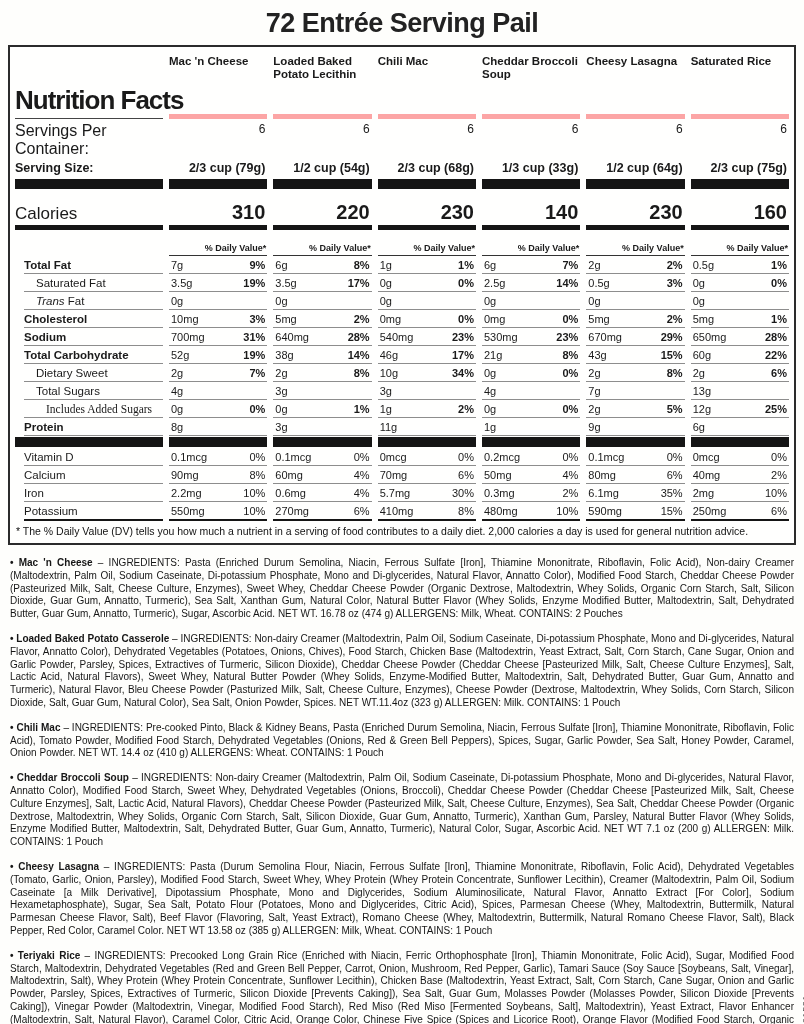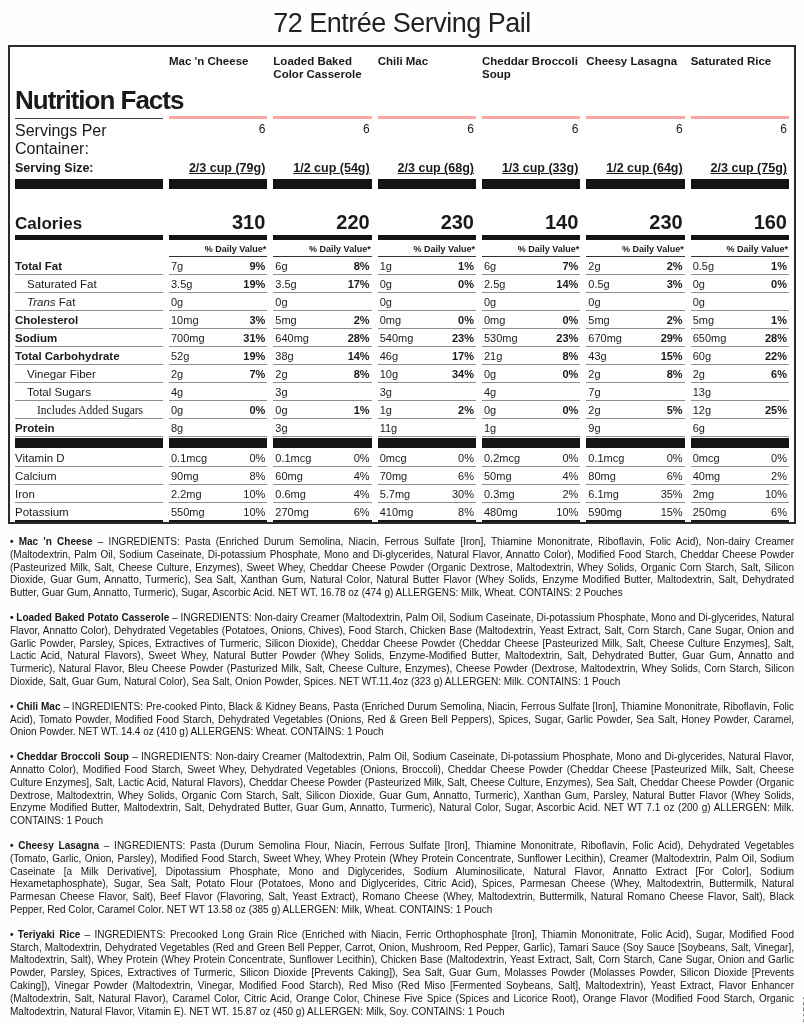--- a/index.html
+++ b/index.html
@@ -1,41 +1,41 @@
 <!DOCTYPE html>
 <html><head>
 <meta charset="utf-8">
 <style>
   html,body{margin:0;padding:0;background:#e8e8e6;}
   .page{position:relative;width:804px;height:1024px;background:#fefefc;color:#1a1a1a;
         font-family:"Liberation Sans","DejaVu Sans",sans-serif;overflow:hidden;}
-  .page-title{text-align:center;font-size:27px;font-weight:normal;letter-spacing:-0.5px;
+  .page-title{text-align:center;font-size:27px;font-weight:bold;letter-spacing:-0.5px;
               margin:8px 0 6px 0;color:#222;}
   
   .nf-table{margin:0 8px;border:2px solid #2b2b2b;background:#fffffe;}
   .row{display:grid;grid-template-columns:148px repeat(6,1fr);column-gap:6px;padding:0 5px;}
   .hcell{font-weight:bold;font-size:11.5px;line-height:1.15;padding-top:8px;
-         border-bottom:3px solid #fca5a5;}
+         border-bottom:5px solid #fca5a5;}
   .hrow{min-height:72px;}
   .nf-title{font-size:26px;font-weight:bold;letter-spacing:-1px;align-self:end;
             border-bottom:1px solid #444;padding-bottom:2px;white-space:nowrap;}
   .srow .cell{display:flex;justify-content:flex-end;font-size:12px;padding:3px 2px 1px;}
   .srow .lab{font-size:16px;padding:3px 0 1px;}
-  .ssrow .cell{display:flex;justify-content:flex-end;font-weight:bold;font-size:12.5px;padding:2px 2px 3px;text-decoration:underline;}
+  .ssrow .cell{display:flex;justify-content:flex-end;font-weight:bold;font-size:12.5px;padding:2px 2px 3px;}
   .ssrow .lab{font-weight:bold;font-size:12.5px;padding:2px 0 1px;}
   .barrow{margin:1px 0;}
   .bar{height:10px;background:#151515;}
   .calrow{align-items:end;padding-bottom:1px;}
-  .calrow .lab{font-size:17px;font-weight:bold;padding:24px 0 1px;}
+  .calrow .lab{font-size:17px;font-weight:normal;padding:14px 0 1px;}
   .calrow .cell{display:flex;justify-content:flex-end;font-size:20px;font-weight:bold;line-height:1;padding:4px 2px 3px;}
   .calrow > *{border-bottom:5px solid #151515;}
   .dvrow .cell{display:flex;justify-content:flex-end;font-size:9px;font-weight:bold;
-               padding:3px 1px 2px;border-bottom:1.5px solid #333;}
+               padding:12px 1px 2px;border-bottom:1.5px solid #333;}
   .nrow .lab,.nrow .cell{border-bottom:1px solid #8d8d8d;}
-  .nrow .lab{font-size:11.5px;padding:3px 0 2px;}
+  .nrow .lab{font-size:11.5px;padding:3px 0 2px;margin-left:9px;}
   .nrow .lab.b{font-weight:bold;}
   .nrow .lab.i1{padding-left:12px;}
   .nrow .lab.i2{padding-left:22px;font-family:Liberation Serif, serif;}
   .nrow .cell{display:flex;justify-content:space-between;align-items:flex-end;
               font-size:11px;padding:3px 2px 2px 2px;}
   .nrow .pct{font-weight:bold;}
   .vrow .pct{font-weight:normal;}
   .lastv .lab,.lastv .cell{border-bottom:2.5px solid #151515;}
   .footnote{font-size:10.5px;padding:4px 6px 6px;color:#111;}
   
@@ -49,21 +49,21 @@
 </head>
 <body>
 
 <div class="page">
   <div class="page-title">72 Entrée Serving Pail</div>
 
   <div class="nf-table">
     <div class="row hrow" id="header-row">
       <div class="nf-title">Nutrition Facts</div>
     <div class="hcell">Mac 'n Cheese</div>
-        <div class="hcell">Loaded Baked Color Casserole</div>
+        <div class="hcell">Loaded Baked Potato Lecithin</div>
         <div class="hcell">Chili Mac</div>
         <div class="hcell">Cheddar Broccoli Soup</div>
         <div class="hcell">Cheesy Lasagna</div>
         <div class="hcell">Saturated Rice</div>
       </div>
     <div class="row srow" id="servings-row">
       <div class="lab">Servings Per Container:</div>
     <div class="cell">6</div>
         <div class="cell">6</div>
         <div class="cell">6</div>
@@ -264,21 +264,21 @@
           <div class="cell">
             <span class="amt">43g</span>
             <span class="pct">15%</span>
           </div>
           <div class="cell">
             <span class="amt">60g</span>
             <span class="pct">22%</span>
           </div>
         </div>
         <div class="row nrow">
-          <div class="lab i1">Vinegar Fiber</div>
+          <div class="lab i1">Dietary Sweet</div>
           <div class="cell">
             <span class="amt">2g</span>
             <span class="pct">7%</span>
           </div>
           <div class="cell">
             <span class="amt">2g</span>
             <span class="pct">8%</span>
           </div>
           <div class="cell">
             <span class="amt">10g</span>
@@ -491,20 +491,21 @@
           <div class="cell">
             <span class="amt">590mg</span>
             <span class="pct">15%</span>
           </div>
           <div class="cell">
             <span class="amt">250mg</span>
             <span class="pct">6%</span>
           </div>
         </div>
       </div>
+    <div class="footnote">* The % Daily Value (DV) tells you how much a nutrient in a serving of food contributes to a daily diet. 2,000 calories a day is used for general nutrition advice.</div>
   </div>
 
   <div class="ingredients" id="ingredients">
       <p class="ing"><b>• Mac 'n Cheese</b> – INGREDIENTS: Pasta (Enriched Durum Semolina, Niacin, Ferrous Sulfate [Iron], Thiamine Mononitrate, Riboflavin, Folic Acid), Non-dairy Creamer (Maltodextrin, Palm Oil, Sodium Caseinate, Di-potassium Phosphate, Mono and Di-glycerides, Natural Flavor, Annatto Color), Modified Food Starch, Cheddar Cheese Powder (Pasteurized Milk, Salt, Cheese Culture, Enzymes), Sweet Whey, Cheddar Cheese Powder (Organic Dextrose, Maltodextrin, Whey Solids, Organic Corn Starch, Salt, Silicon Dioxide, Guar Gum, Annatto, Turmeric), Sea Salt, Xanthan Gum, Natural Color, Natural Butter Flavor (Whey Solids, Enzyme Modified Butter, Maltodextrin, Salt, Dehydrated Butter, Guar Gum, Annatto, Turmeric), Sugar, Ascorbic Acid. NET WT. 16.78 oz (474 g) ALLERGENS:  Milk, Wheat. CONTAINS: 2 Pouches</p>
       <p class="ing"><b>• Loaded Baked Potato Casserole</b> – INGREDIENTS: Non-dairy Creamer (Maltodextrin, Palm Oil, Sodium Caseinate, Di-potassium Phosphate, Mono and Di-glycerides, Natural Flavor, Annatto Color), Dehydrated Vegetables (Potatoes, Onions, Chives), Food Starch, Chicken Base (Maltodextrin, Yeast Extract, Salt, Corn Starch, Cane Sugar, Onion and Garlic Powder, Parsley, Spices, Extractives of Turmeric, Silicon Dioxide), Cheddar Cheese Powder (Cheddar Cheese [Pasteurized Milk, Salt, Cheese Culture Enzymes], Salt, Lactic Acid, Natural Flavors), Sweet Whey, Natural Butter Powder (Whey Solids, Enzyme-Modified Butter, Maltodextrin, Salt, Dehydrated Butter, Guar Gum, Annatto and Turmeric), Natural Flavor, Bleu Cheese Powder (Pasturized Milk, Salt, Cheese Culture, Enzymes), Cheese Powder (Dextrose, Maltodextrin, Whey Solids, Corn Starch, Silicon Dioxide, Salt, Guar Gum, Natural Color), Sea Salt, Onion Powder, Spices.  NET WT.11.4oz (323 g) ALLERGEN: Milk. CONTAINS: 1 Pouch</p>
       <p class="ing"><b>• Chili Mac</b> – INGREDIENTS: Pre-cooked Pinto, Black &amp; Kidney Beans, Pasta (Enriched Durum Semolina, Niacin, Ferrous Sulfate [Iron], Thiamine Mononitrate, Riboflavin, Folic Acid), Tomato Powder, Modified Food Starch, Dehydrated Vegetables (Onions, Red &amp; Green Bell Peppers), Spices, Sugar, Garlic Powder, Sea Salt, Honey Powder, Caramel, Onion Powder. NET WT. 14.4 oz (410 g) ALLERGENS:  Wheat. CONTAINS: 1 Pouch</p>
       <p class="ing"><b>• Cheddar Broccoli Soup</b> – INGREDIENTS: Non-dairy Creamer (Maltodextrin, Palm Oil, Sodium Caseinate, Di-potassium Phosphate, Mono and Di-glycerides, Natural Flavor, Annatto Color), Modified Food Starch, Sweet Whey, Dehydrated Vegetables (Onions, Broccoli), Cheddar Cheese Powder (Cheddar Cheese [Pasteurized Milk, Salt, Cheese Culture Enzymes], Salt, Lactic Acid, Natural Flavors), Cheddar Cheese Powder (Pasteurized Milk, Salt, Cheese Culture, Enzymes), Sea Salt, Cheddar Cheese Powder (Organic Dextrose, Maltodextrin, Whey Solids, Organic Corn Starch, Salt, Silicon Dioxide, Guar Gum, Annatto, Turmeric), Xanthan Gum, Parsley, Natural Butter Flavor (Whey Solids, Enzyme Modified Butter, Maltodextrin, Salt, Dehydrated Butter, Guar Gum, Annatto, Turmeric), Natural Color, Sugar, Ascorbic Acid. NET WT 7.1 oz (200 g) ALLERGEN:  Milk.  CONTAINS: 1 Pouch</p>
       <p class="ing"><b>• Cheesy Lasagna</b> – INGREDIENTS: Pasta (Durum Semolina Flour, Niacin, Ferrous Sulfate [Iron], Thiamine Mononitrate, Riboflavin, Folic Acid), Dehydrated Vegetables (Tomato, Garlic, Onion, Parsley), Modified Food Starch, Sweet Whey, Whey Protein (Whey Protein Concentrate, Sunflower Lecithin), Creamer (Maltodextrin, Palm Oil, Sodium Caseinate [a Milk Derivative], Dipotassium Phosphate, Mono and Diglycerides, Sodium Aluminosilicate, Natural Flavor, Annatto Extract [For Color], Sodium Hexametaphosphate), Sugar, Sea Salt, Potato Flour (Potatoes, Mono and Diglycerides, Citric Acid), Spices, Parmesan Cheese (Whey, Maltodextrin, Buttermilk, Natural Parmesan Cheese Flavor, Salt), Beef Flavor (Flavoring, Salt, Yeast Extract), Romano Cheese (Whey, Maltodextrin, Buttermilk, Natural Romano Cheese Flavor, Salt), Black Pepper, Red Color, Caramel Color. NET WT 13.58 oz (385 g)  ALLERGEN:  Milk, Wheat.  CONTAINS: 1 Pouch</p>
       <p class="ing"><b>• Teriyaki Rice</b> – INGREDIENTS: Precooked Long Grain Rice (Enriched with Niacin, Ferric Orthophosphate [Iron], Thiamin Mononitrate, Folic Acid), Sugar, Modified Food Starch, Maltodextrin, Dehydrated Vegetables (Red and Green Bell Pepper, Carrot, Onion, Mushroom, Red Pepper, Garlic), Tamari Sauce (Soy Sauce [Soybeans, Salt, Vinegar], Maltodextrin, Salt), Whey Protein (Whey Protein Concentrate, Sunflower Lecithin), Chicken Base (Maltodextrin, Yeast Extract, Salt, Corn Starch, Cane Sugar, Onion and Garlic Powder, Parsley, Spices, Extractives of Turmeric, Silicon Dioxide [Prevents Caking]), Sea Salt, Guar Gum, Molasses Powder (Molasses Powder, Silicon Dioxide [Prevents Caking]), Vinegar Powder (Maltodextrin, Vinegar, Modified Food Starch), Red Miso (Red Miso [Fermented Soybeans, Salt], Maltodextrin), Yeast Extract, Flavor Enhancer (Maltodextrin, Salt, Natural Flavor), Caramel Color, Citric Acid, Orange Color, Chinese Five Spice (Spices and Licorice Root), Orange Flavor (Modified Food Starch, Organic Maltodextrin, Natural Flavor, Vitamin E).  NET WT. 15.87 oz (450 g) ALLERGEN: Milk, Soy. CONTAINS: 1 Pouch</p>
     </div>

